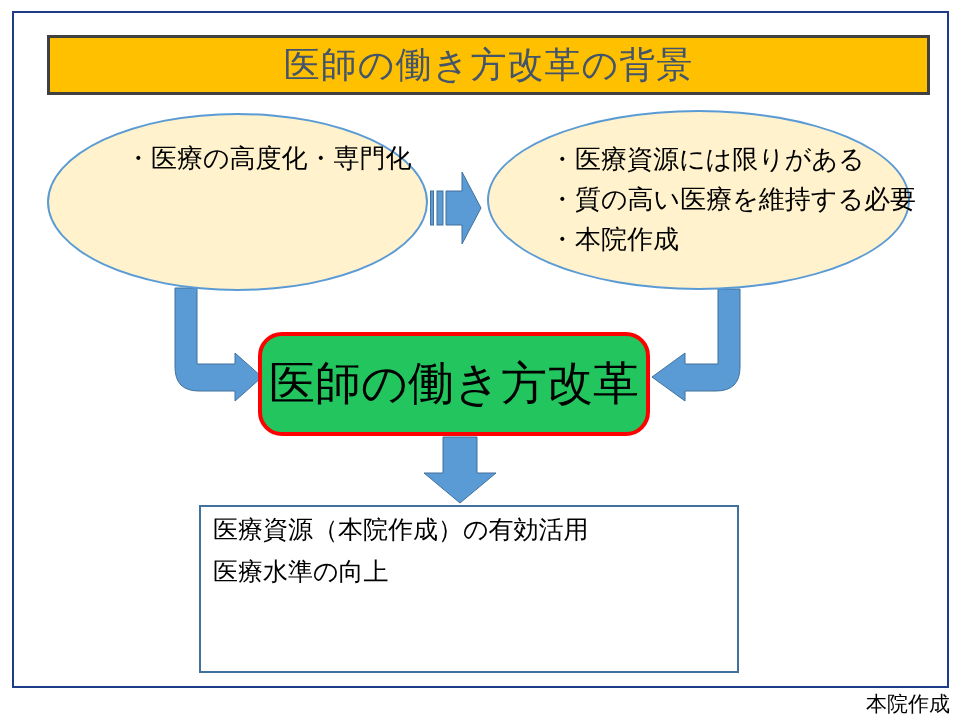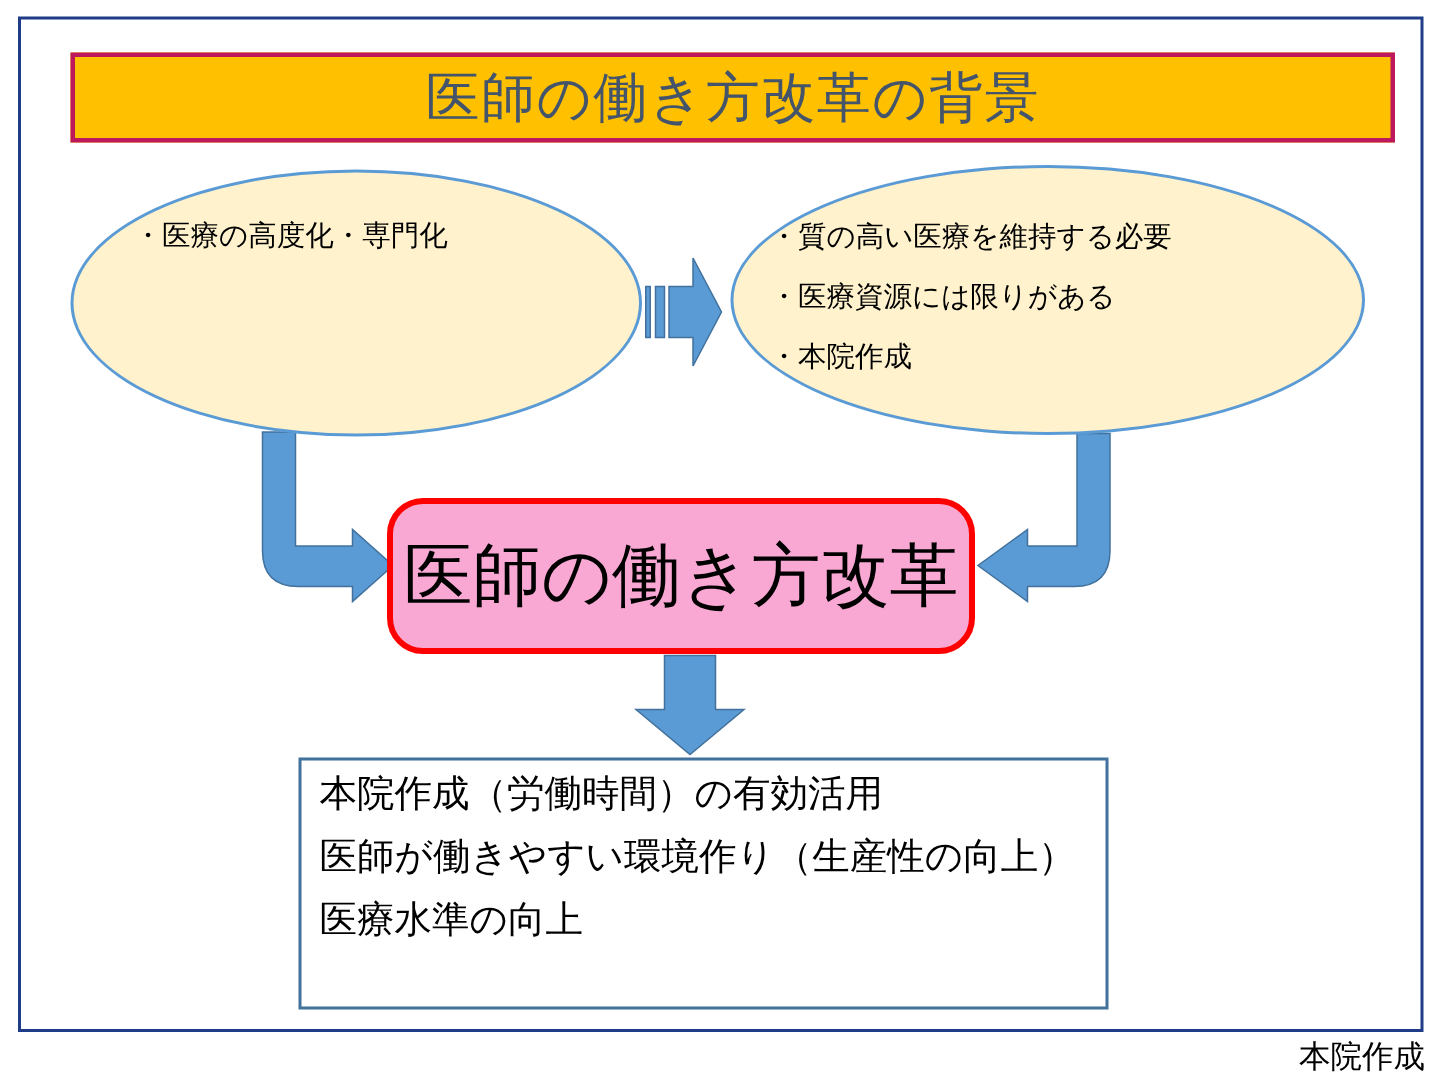--- a/index.html
+++ b/index.html
@@ -10,46 +10,46 @@
     color:#000;
   }
   .abs{position:absolute;box-sizing:border-box;}
 
   #frame{
     left:12px;top:11px;width:937px;height:677px;
     border:2px solid #1F3C88;background:transparent;
   }
   #title-bar{
     left:47px;top:35px;width:883px;height:60px;
-    background:#FFC000;border:3px solid #be185d;
+    background:#FFC000;border:3px solid #404040;
     display:flex;align-items:center;justify-content:center;
   }
   #title-bar .title-text{
     font-size:36px;color:#44546A;letter-spacing:1px;white-space:nowrap;
   }
 
   .ellipse{
     border-radius:50%;
     background:#FFF2CC;
     border:2px solid #5B9BD5;
   }
   #ellipse-left{left:47px;top:113px;width:381px;height:178px;}
   #ellipse-right{left:487px;top:110px;width:423px;height:180px;}
   .bullets{
-    position:absolute;font-size:19px;line-height:40px;
-    white-space:nowrap;color:#000;
+    position:absolute;font-size:26px;line-height:40px;
+    white-space:nowrap;color:#000;margin-left:36px;
   }
   #bullets-left{left:40px;top:23px;}
   #bullets-right{left:24px;top:27px;}
 
   #arrow-layer{left:0;top:0;width:960px;height:720px;pointer-events:none;}
 
   #reform-box{
     left:258px;top:332px;width:392px;height:104px;
-    background:#f9a8d4;border:4px solid #FF0000;border-radius:24px;
+    background:#22c55e;border:4px solid #FF0000;border-radius:24px;
     display:flex;align-items:center;justify-content:center;
   }
   #reform-box .reform-text{font-size:46px;white-space:nowrap;}
 
   #result-box{
     left:199px;top:505px;width:540px;height:168px;
     background:#ffffff;border:2px solid #41719C;
     font-size:25px;line-height:42px;
     padding:1px 0 0 12px;white-space:nowrap;
   }
@@ -83,29 +83,28 @@
 </svg>
 
 <div class="abs ellipse" id="ellipse-left">
   <div class="bullets" id="bullets-left">
     <div>・医療の高度化・専門化</div>
   </div>
 </div>
 
 <div class="abs ellipse" id="ellipse-right">
   <div class="bullets" id="bullets-right">
+    <div>・医療資源には限りがある</div>
     <div>・質の高い医療を維持する必要</div>
-    <div>・医療資源には限りがある</div>
     <div>・本院作成</div>
   </div>
 </div>
 
 <div class="abs" id="reform-box">
   <span class="reform-text">医師の働き方改革</span>
 </div>
 
 <div class="abs" id="result-box">
-  <div>本院作成（労働時間）の有効活用</div>
-  <div>医師が働きやすい環境作り（生産性の向上）</div>
+  <div>医療資源（本院作成）の有効活用</div>
   <div>医療水準の向上</div>
 </div>
 
 <div class="abs" id="credit">本院作成</div>
 
 </body></html>

